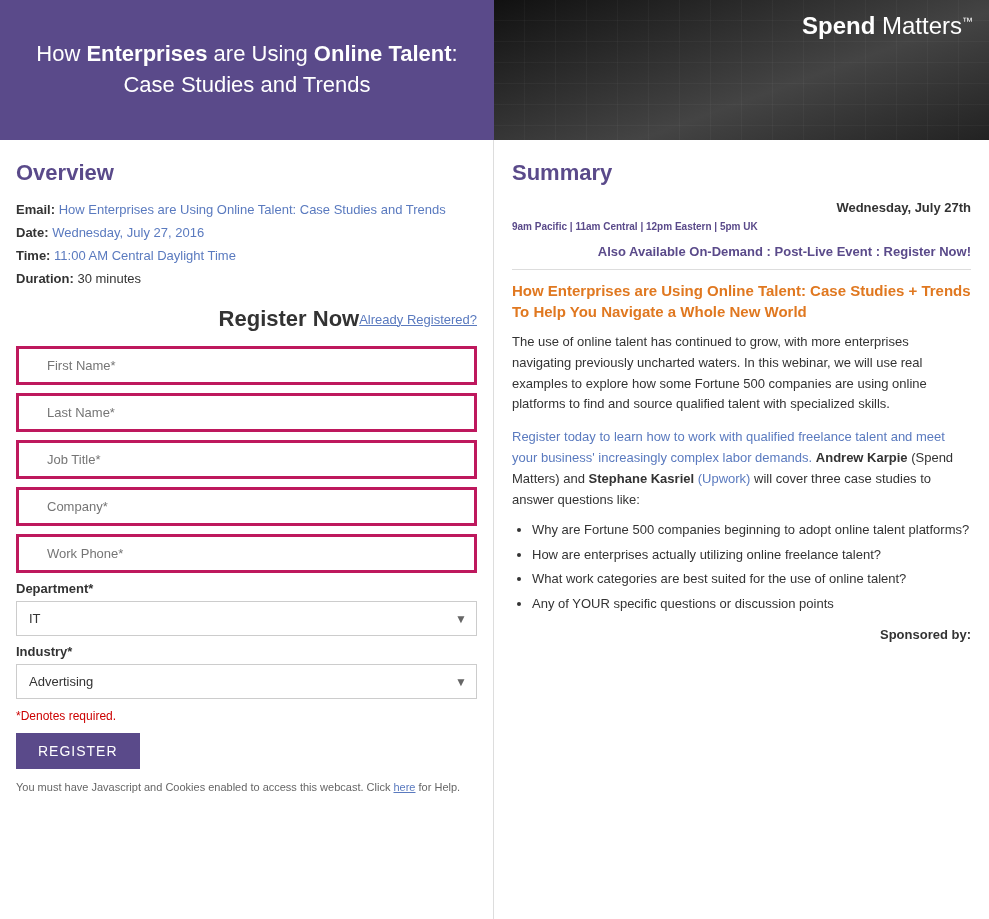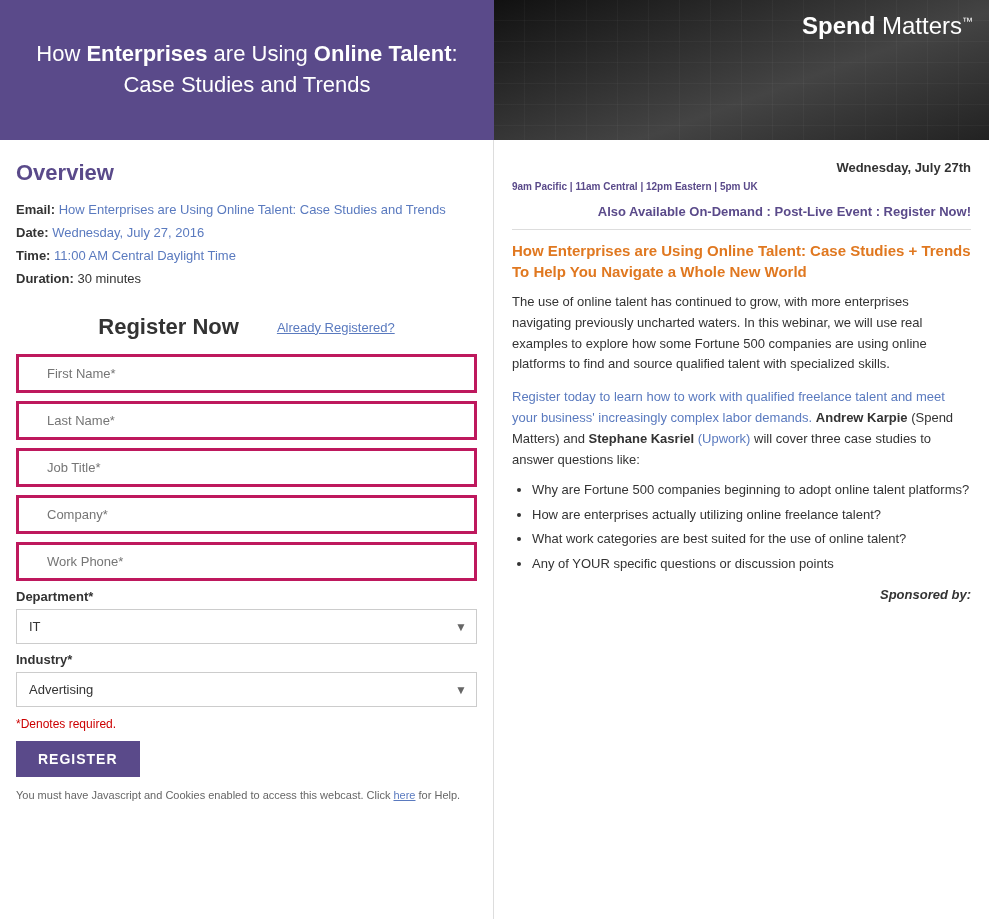--- a/index.html
+++ b/index.html
@@ -81,24 +81,23 @@
     }
 
     .meta-row { margin-bottom: 8px; font-size: 13px; }
     .meta-label { font-weight: bold; color: #333; }
     .meta-value { color: #5a7abf; }
     .meta-value-dark { color: #333; text-align: center; }
 
     .register-header {
       display: flex;
       align-items: center;
-      justify-content: center;
-      margin-top: 28px;
+      justify-content: flex-end;
+      margin-top: 20px;
       margin-bottom: 14px;
-      gap: 38px;
     }
     .register-now-title {
       font-size: 22px;
       font-weight: bold;
       color: #333;
     }
     .already-registered {
       color: #5a7abf;
       font-size: 13px;
       text-decoration: underline;
@@ -155,21 +154,21 @@
       margin-top: 10px;
       margin-bottom: 10px;
     }
 
     .register-btn {
       background: #5a4a8a;
       color: #fff;
       border: none;
       padding: 10px 22px;
       font-size: 14px;
-      font-weight: bold;
+      font-weight: normal;
       letter-spacing: 1px;
       cursor: pointer;
       margin-bottom: 12px;
     }
 
     .footer-note {
       font-size: 11px;
       color: #666;
     }
     .footer-note a { color: #5a7abf; text-decoration: underline; cursor: pointer; }
@@ -231,21 +230,20 @@
     }
     .bullet-list li {
       font-size: 13px;
       color: #333;
       margin-bottom: 5px;
       line-height: 1.5;
     }
 
     .sponsored-block {
       text-align: right;
-      font-style: italic;
     }
     .sponsored-by {
       font-size: 13px;
       font-weight: bold;
       color: #333;
       margin-bottom: 6px;
     }
 
     
     .upwork-logo {
@@ -361,20 +359,21 @@
     <button class="register-btn">REGISTER</button>
 
     <div class="footer-note">
       <span>You must have Javascript and Cookies enabled to access this webcast. Click </span><a>here</a><span> for Help.</span>
     </div>
 
   </div>
 
   <div class="right-col">
 
+    <div class="summary-title">Summary</div>
 
     <div class="summary-date-block">
       <div class="summary-date">Wednesday, July 27th</div>
     </div>
     <div class="summary-times">9am Pacific | 11am Central | 12pm Eastern | 5pm UK</div>
     <div class="summary-ondemand">Also Available On-Demand : Post-Live Event : Register Now!</div>
 
     <hr class="summary-divider">
 
     <div class="article-title">How Enterprises are Using Online Talent: Case Studies + Trends To Help You Navigate a Whole New World</div>

